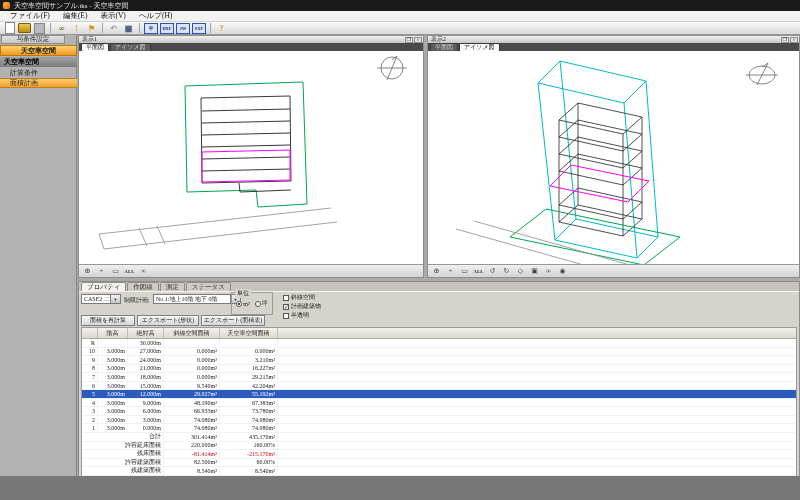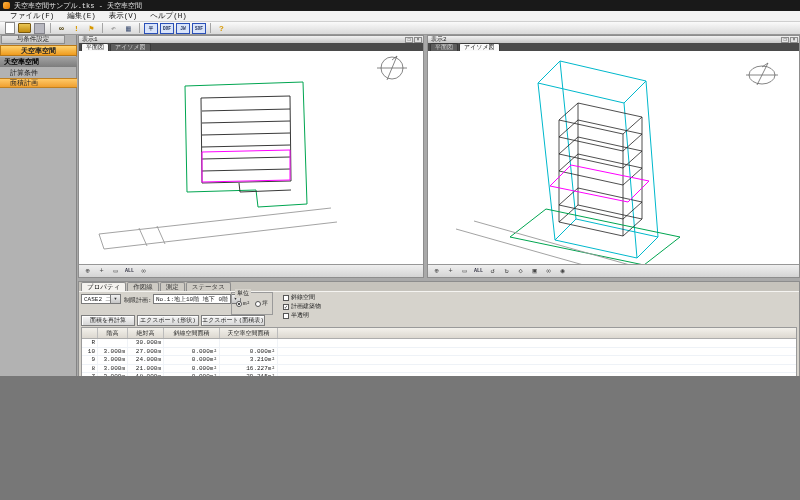--- a/index.html
+++ b/index.html
@@ -1,17 +1,17 @@
 <!DOCTYPE html>
 <html><head>
 <meta charset="utf-8">
 <style>
   html,body{margin:0;padding:0;background:#777;}
-  #app{position:relative;width:800px;height:376px;overflow:hidden;background:#a9a9a9;
-       font-family:Liberation Mono, monospace;font-size:7px;color:#222;cursor:default}
+  #app{position:relative;width:800px;height:476px;overflow:hidden;background:#a9a9a9;
+       font-family:Liberation Serif, serif;font-size:7px;color:#222;cursor:default}
 
   
   #titlebar{position:absolute;left:0;top:0;width:800px;height:11px;background:#191919;color:#e6e6e6;
             display:flex;align-items:center;font-size:7px}
   #title-icon{width:7px;height:7px;background:linear-gradient(135deg,#ffb340,#e07800);border-radius:2px;margin:0 4px 0 3px;flex:none}
 
   
   #menubar{position:absolute;left:0;top:11px;width:800px;height:11px;background:#f2f2f2;border-bottom:1px solid #cfcfcf;
            display:flex;align-items:center;gap:13px;padding-left:10px;font-size:7.5px;color:#111;box-sizing:border-box}
 

